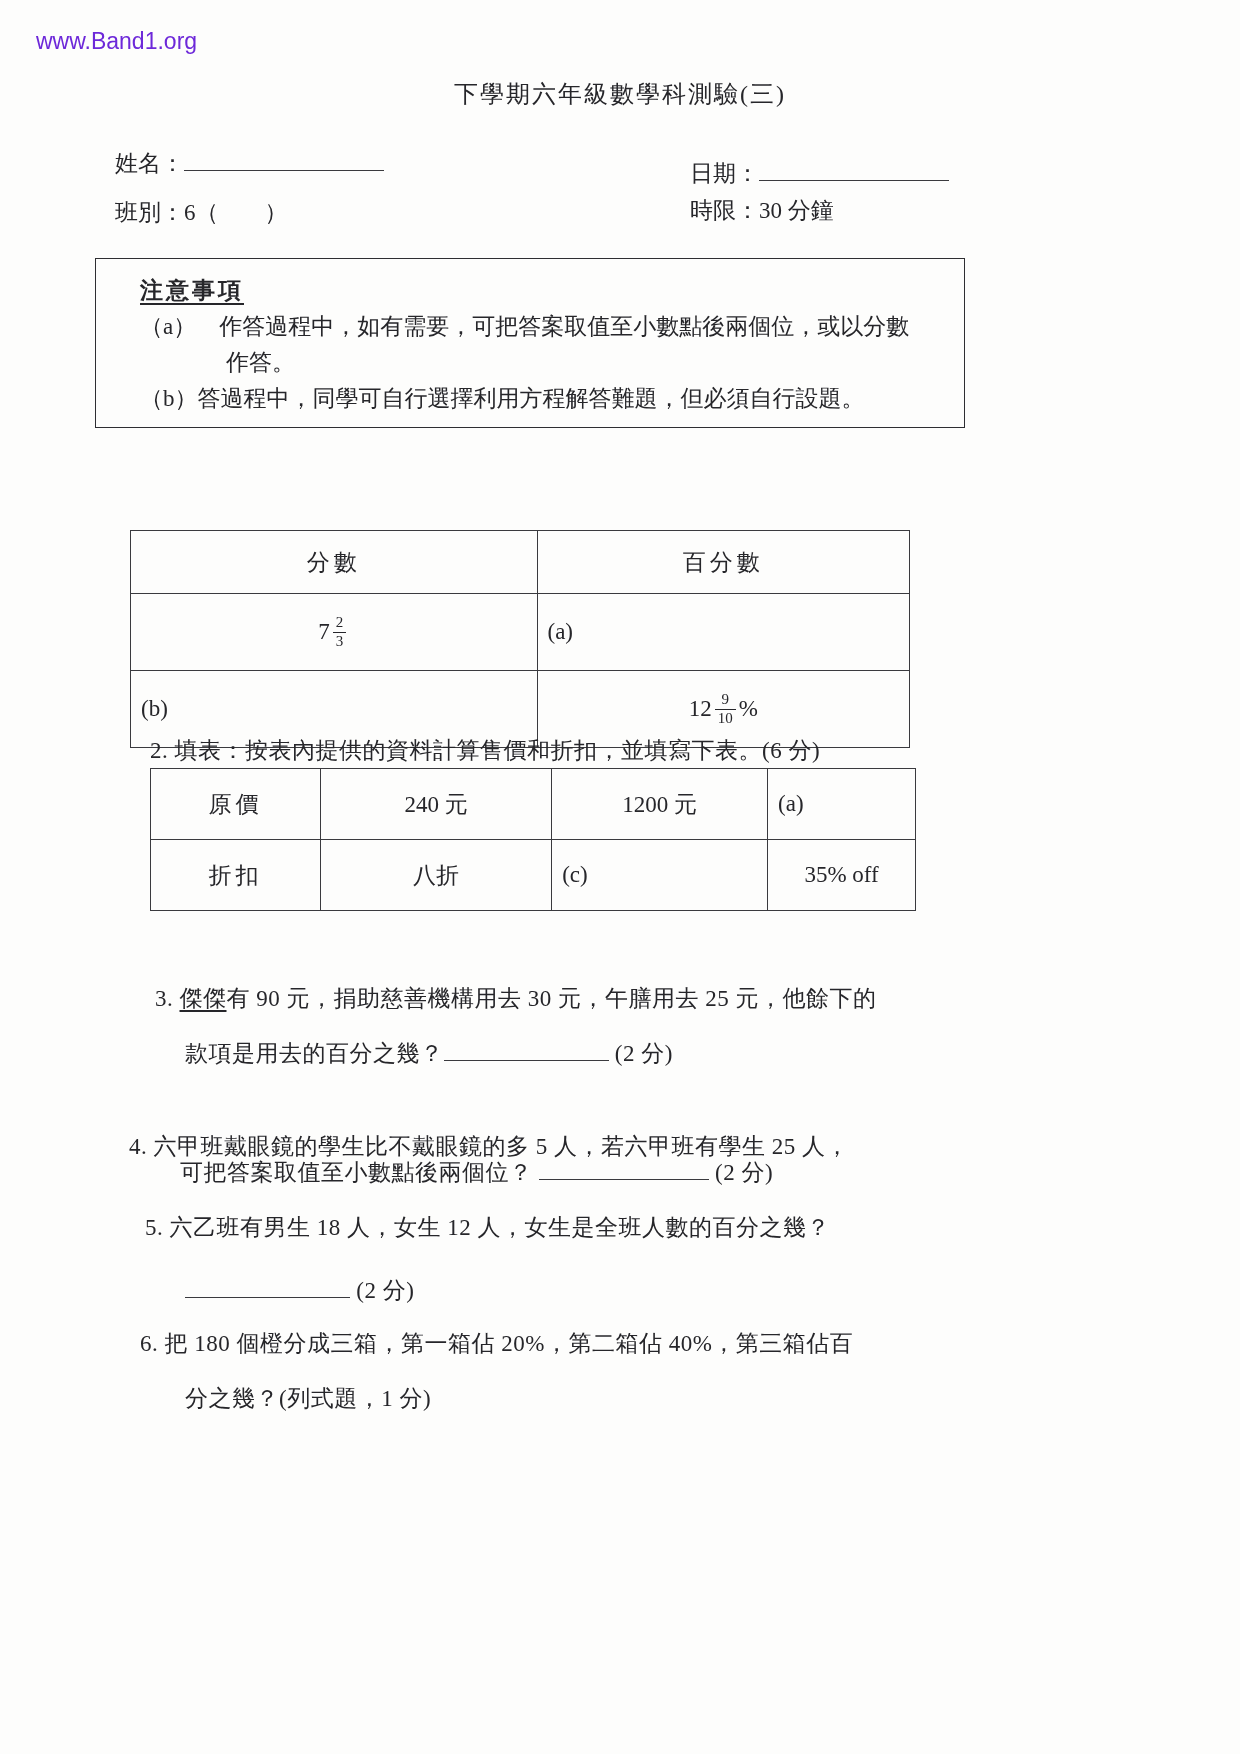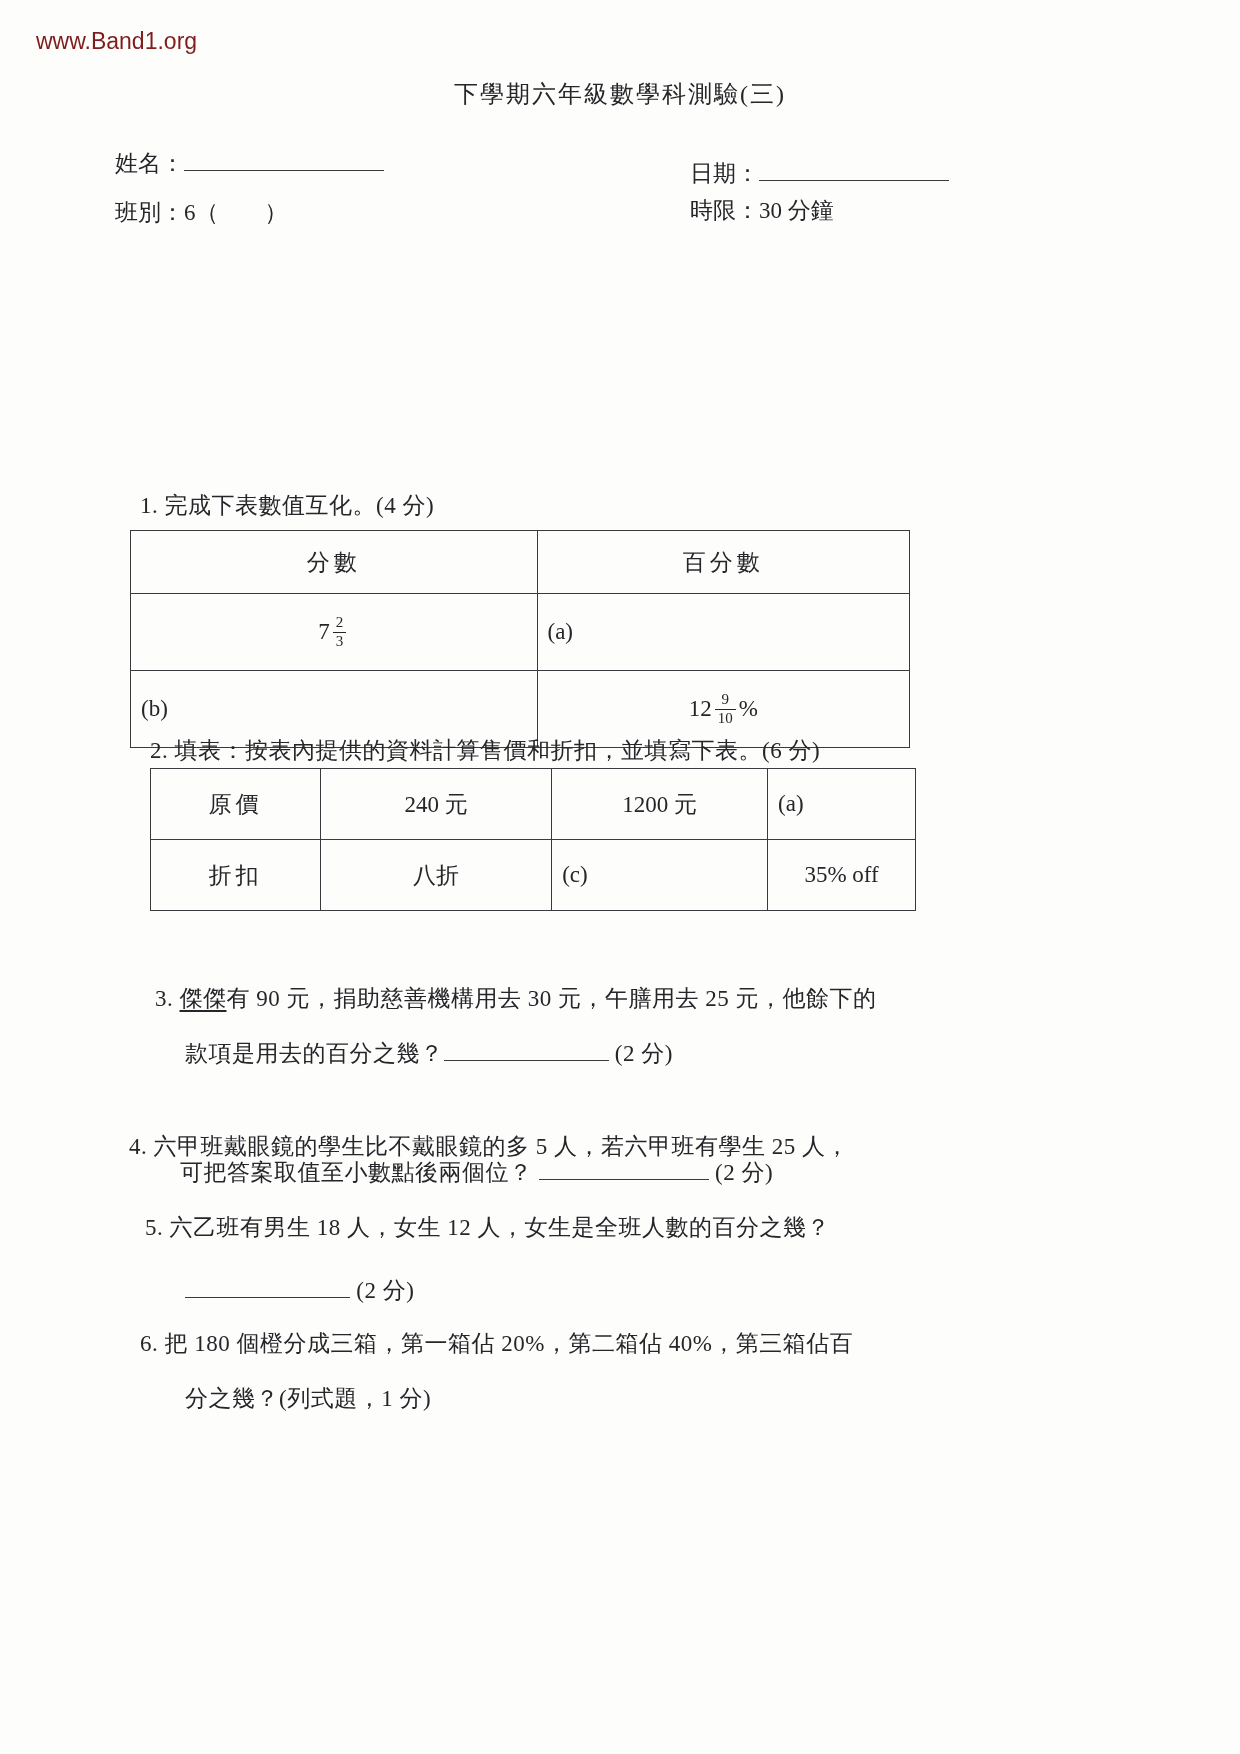--- a/index.html
+++ b/index.html
@@ -8,21 +8,21 @@
     width: 1240px;
     height: 1754px;
     margin: 0 auto;
     background: #fdfdfc;
     color: #26262a;
     font-family: "Liberation Serif", "DejaVu Serif", serif;
     font-size: 23px;
     overflow: hidden;
   }
   .abs { position: absolute; white-space: nowrap; }
-  .watermark { left: 36px; top: 28px; font-family: "Liberation Sans", "DejaVu Sans", sans-serif; font-size: 23px; color: #7f1d1d; }
+  .watermark { left: 36px; top: 28px; font-family: "Liberation Sans", "DejaVu Sans", sans-serif; font-size: 23px; color: #6d28d9; }
   .title { left: 0; top: 78px; width: 100%; text-align: center; font-size: 24px; letter-spacing: 2px; }
   .blank { display: inline-block; border-bottom: 1.6px solid #3a3a3e; height: 20px; vertical-align: baseline; }
   .w200 { width: 200px; }
   .w190 { width: 190px; }
   .w165 { width: 165px; }
   .w170 { width: 170px; }
 
   .notice-box {
     position: absolute; left: 95px; top: 258px; width: 868px; height: 168px;
     border: 1.8px solid #2e2e32;
@@ -69,22 +69,27 @@
   </div>
 
   <div class="abs" style="left:115px; top:197px;">
     <span>班別：6（　　）</span>
   </div>
 
   <div class="abs" style="left:690px; top:195px;">
     <span>時限：30 分鐘</span>
   </div>
 
+  <div class="notice-box">
+    <div class="abs notice-heading">注意事項</div>
+    <div class="abs notice-a1">（a）　作答過程中，如有需要，可把答案取值至小數點後兩個位，或以分數</div>
+    <div class="abs notice-a2">作答。</div>
+    <div class="abs notice-b">（b）答過程中，同學可自行選擇利用方程解答難題，但必須自行設題。</div>
+  </div>
 
-  <div class="abs qline" style="left:140px; top:490px;">1. 完成下表數值互化。(4 分)</div>
 
   <table class="t1">
     <tbody>
         <tr>
       <th style="width:50%;">分數</th>
       <th>百分數</th>
     </tr>
     <tr>
       <td class="cell-center">
         <span class="mixed">

